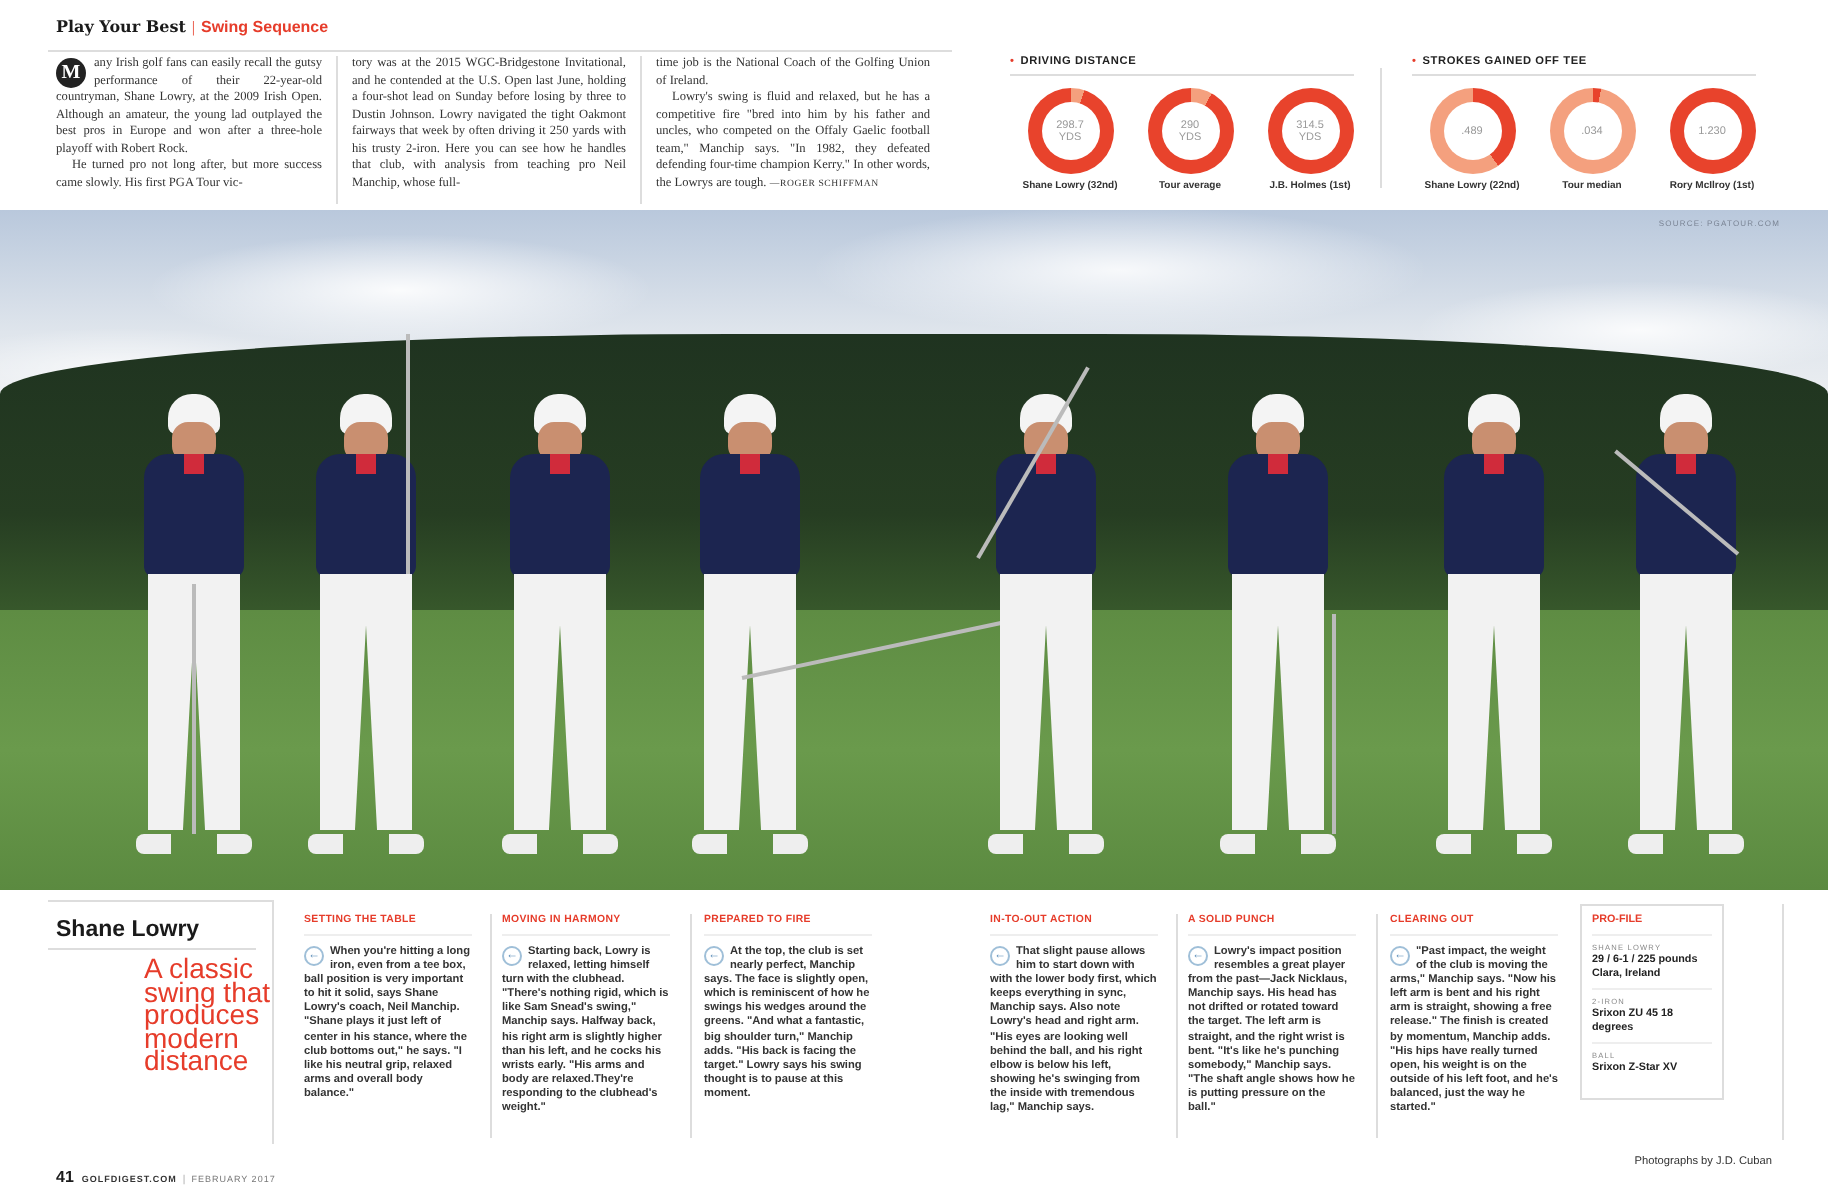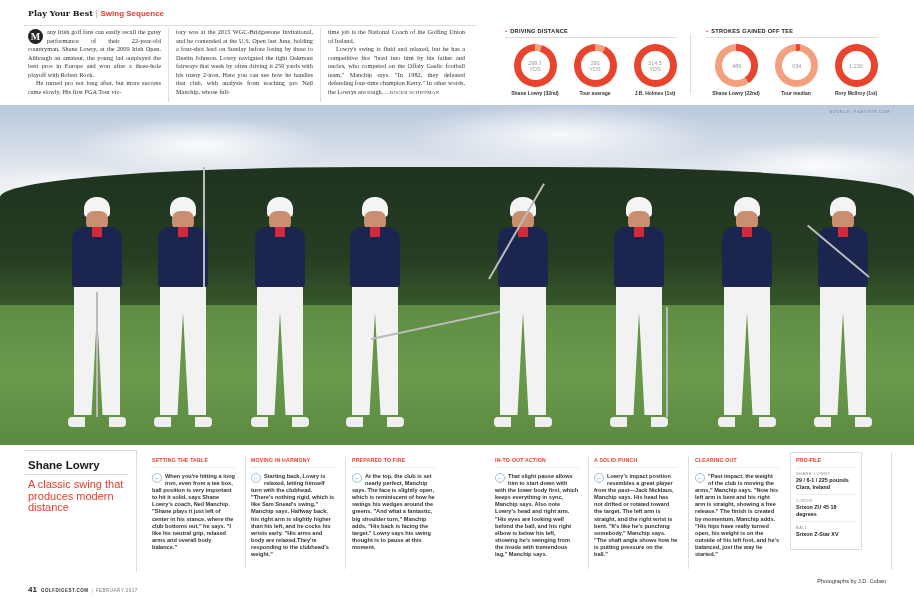--- a/index.html
+++ b/index.html
@@ -59,21 +59,21 @@
   .golfer .pants { position: absolute; left: 12px; top: 90px; width: 46px; height: 128px; background: #f2f2f2;
                    clip-path: polygon(0 0, 100% 0, 100% 100%, 62% 100%, 50% 20%, 38% 100%, 0 100%); }
   .golfer .shoes { position: absolute; left: 6px; bottom: 0; width: 58px; height: 10px;
                    background: linear-gradient(to right, #eee 0 30%, transparent 30% 70%, #eee 70% 100%); border-radius: 4px; }
   .golfer .club { position: absolute; width: 2px; background: #bbb; transform-origin: bottom center; }
   .source { position: absolute; right: 24px; top: 4px; font-family: "Liberation Sans", sans-serif; font-size: 4px; letter-spacing: 0.6px; color: #7a8494; }
 
   
   .title-box { position: absolute; left: 24px; top: 450px; width: 113px; height: 122px; border-top: 1px solid #ddd; border-right: 1px solid #ddd; }
   .name { font-family: "Liberation Sans", sans-serif; font-size: 11.5px; font-weight: bold; color: #1a1a1a; padding: 8px 0 3px 4px; border-bottom: 1px solid #ddd; width: 104px; }
-  .deck { font-family: "Liberation Sans", sans-serif; font-size: 11px; line-height: 11.5px; color: #e63c2a; padding: 4px 0 0 4px; }
+  .deck { font-family: "Liberation Sans", sans-serif; font-size: 14px; line-height: 11.5px; color: #e63c2a; padding: 4px 0 0 4px; margin-left: 44px; }
 
   .step { position: absolute; top: 457px; width: 84px; }
   .step-head { font-family: "Liberation Sans", sans-serif; font-size: 5.2px; font-weight: bold; color: #e63c2a; letter-spacing: 0.2px; padding-bottom: 4px; border-bottom: 1px solid #eee; }
   .step-body { font-family: "Liberation Sans", sans-serif; font-size: 5.6px; line-height: 7.1px; font-weight: bold; color: #333; margin-top: 5px; }
   .step-icon { float: left; width: 10px; height: 10px; border-radius: 50%; border: 1px solid #9fbfd8; margin: 0 3px 0 0;
                font-size: 6px; line-height: 8px; text-align: center; color: #5a8cb8; font-weight: bold; }
   .vline { position: absolute; top: 457px; width: 1px; height: 112px; background: #ddd; }
 
   .profile { position: absolute; left: 790px; top: 452px; width: 72px; height: 98px; border: 1px solid #ddd; padding: 4px 5px; font-family: "Liberation Sans", sans-serif; }
   .profile-title { font-size: 5.4px; font-weight: bold; color: #e63c2a; padding-bottom: 4px; border-bottom: 1px solid #eee; }

